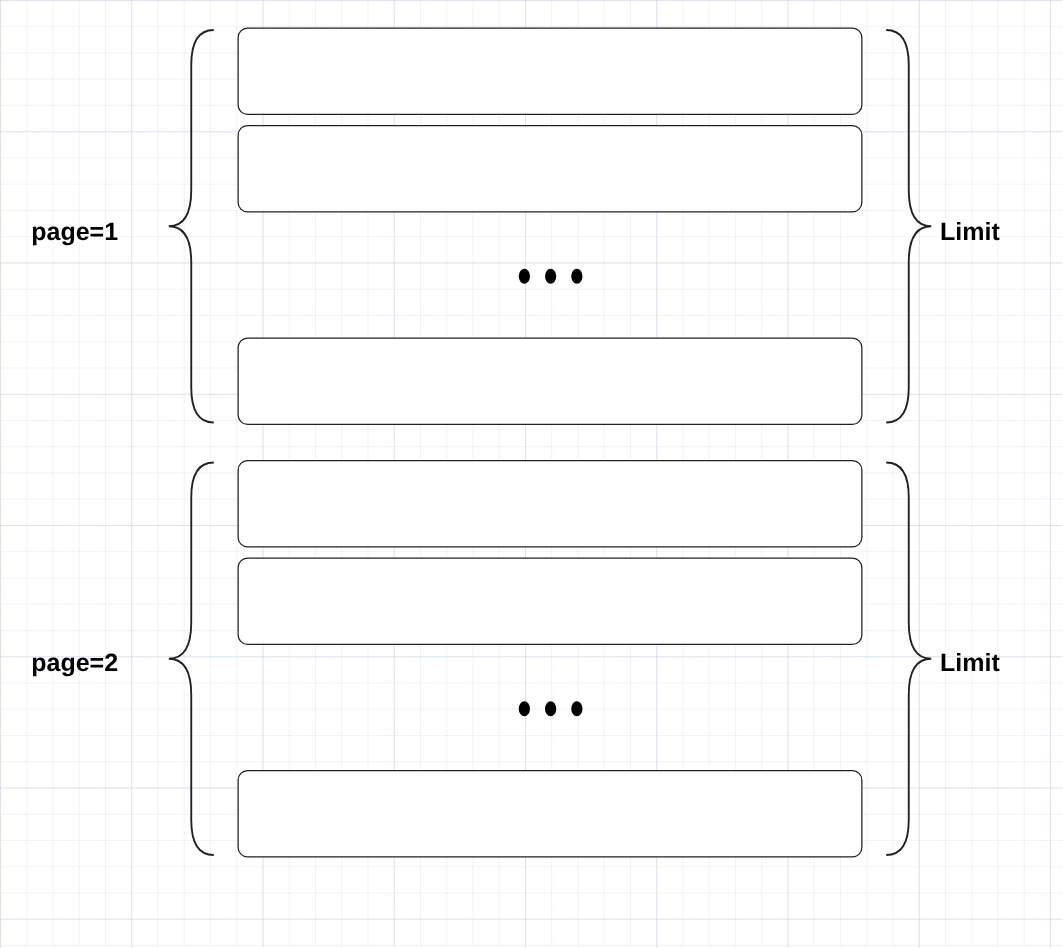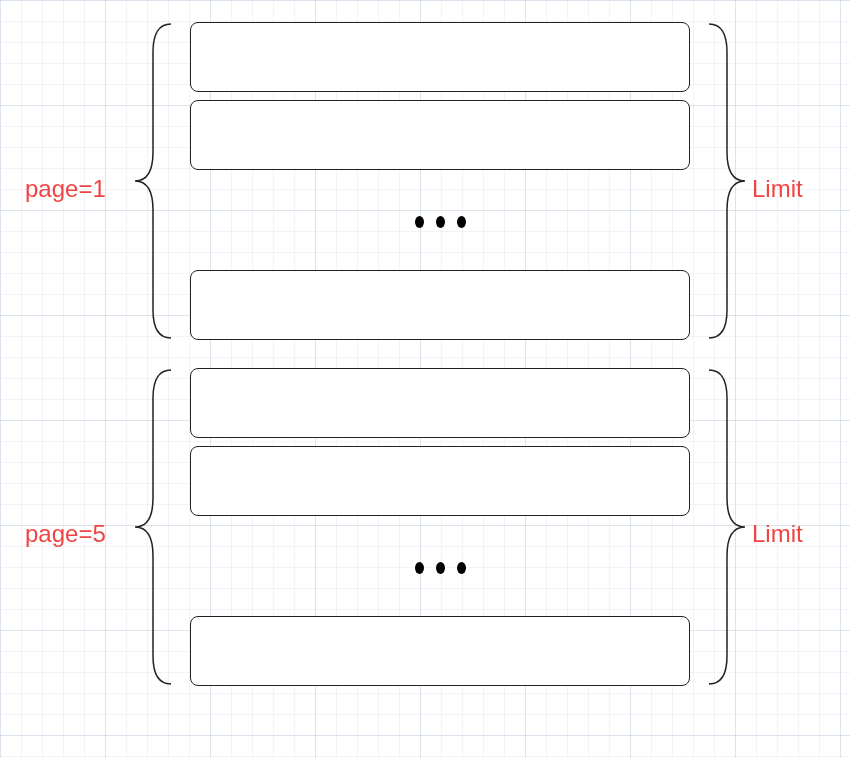--- a/index.html
+++ b/index.html
@@ -75,23 +75,23 @@
       width: 9px;
       height: 12px;
       background: #000;
       border-radius: 50%;
       margin: 0 6px;
       vertical-align: middle;
     }
     
     .left-label, .right-label {
       position: absolute;
-      font-size: 24px;
-      color: #ef4444;
-      font-weight: 400;
+      font-size: 20px;
+      color: #000000;
+      font-weight: 700;
     }
     
     .left-label-1 { left: 25px; top: 175px; }
     .left-label-2 { left: 25px; top: 520px; }
     .right-label-1 { left: 752px; top: 175px; }
     .right-label-2 { left: 752px; top: 520px; }
     
     .brace {
       position: absolute;
       pointer-events: none;
@@ -159,17 +159,17 @@
     <path d="M 12 2 
              Q 30 2 30 30 
              L 30 130 
              Q 30 159 48 159 
              Q 30 159 30 188 
              L 30 288 
              Q 30 316 12 316" fill="none" stroke="#222" stroke-width="1.5"></path>
   </svg>
 
   <div class="left-label left-label-1">page=1</div>
-  <div class="left-label left-label-2">page=5</div>
+  <div class="left-label left-label-2">page=2</div>
   <div class="right-label right-label-1">Limit</div>
   <div class="right-label right-label-2">Limit</div>
 
 </div>
 
 </body></html>

